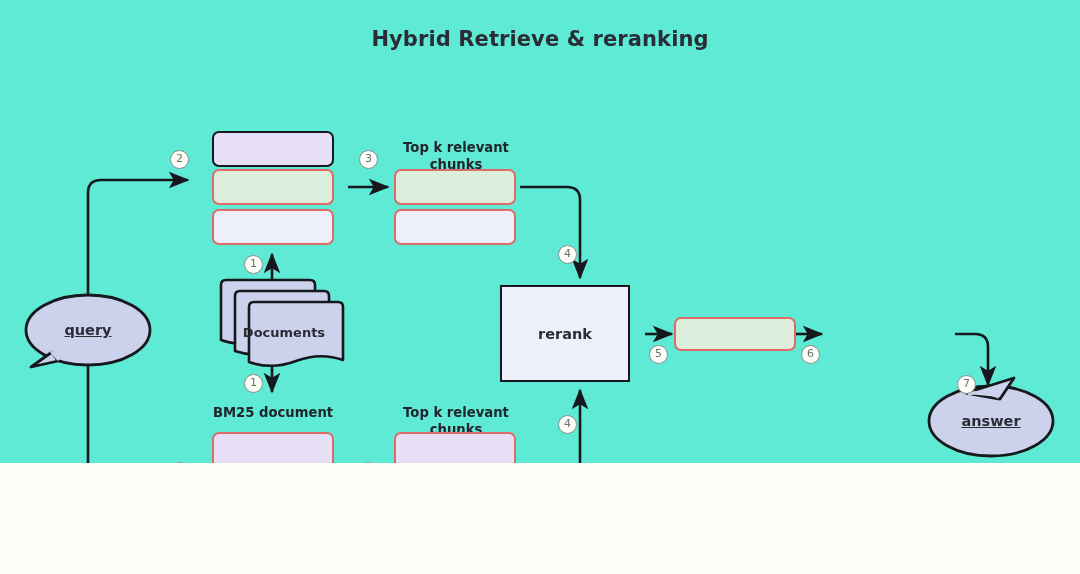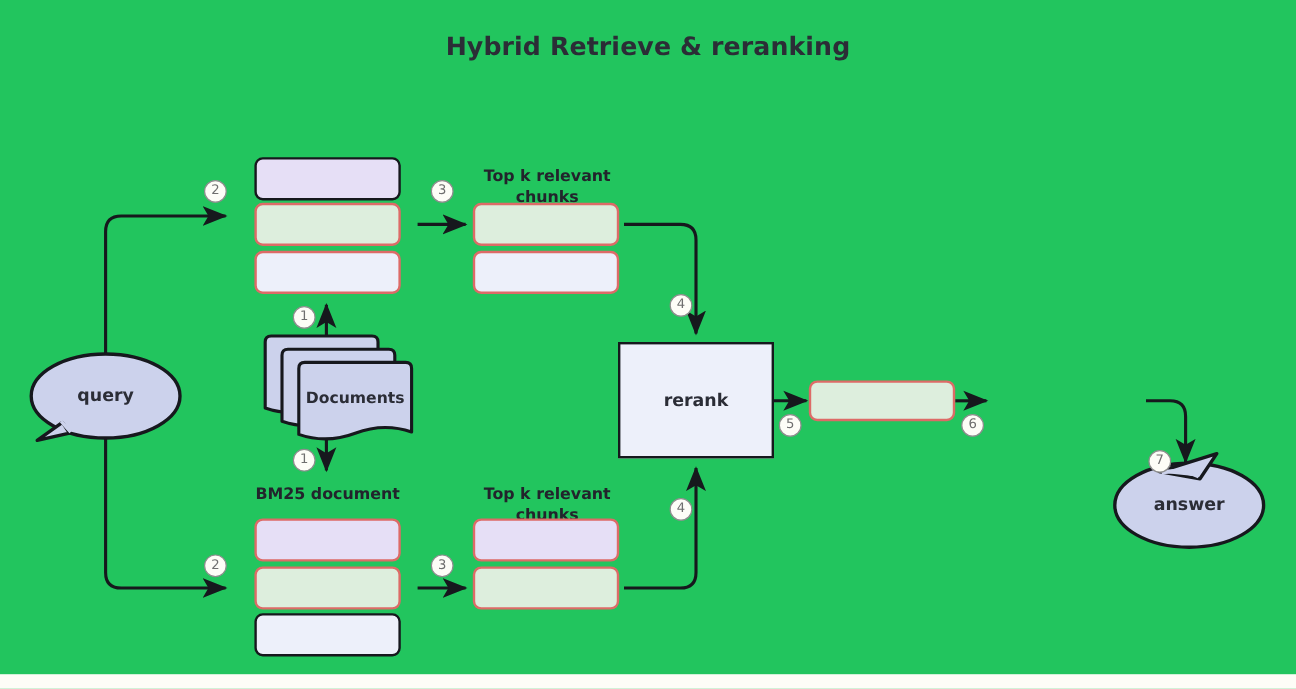--- a/index.html
+++ b/index.html
@@ -3,22 +3,22 @@
 <meta charset="utf-8">
 <style>
   html, body {
     margin: 0;
     padding: 0;
     background: #fdfdf7;
   }
   #canvas {
     position: relative;
     width: 1080px;
-    height: 562px;
-    background: #22c55e;
+    height: 463px;
+    background: #5eead4;
     font-family: "DejaVu Sans", sans-serif;
     overflow: hidden;
   }
   #svg-layer {
     position: absolute;
     left: 0; top: 0;
     width: 1080px;
     height: 574px;
   }
   .abs { position: absolute; }
@@ -79,20 +79,21 @@
     text-align: center;
     background: #fdfdf7;
   }
 
   
   .bubble-label {
     font-size: 14.5px;
     font-weight: bold;
     color: #2b2d36;
     text-align: center;
+    text-decoration: underline;
   }
 
   
   #documents-label {
     font-size: 13px;
     font-weight: bold;
     color: #2b2d36;
     text-align: center;
     width: 120px;
   }
@@ -173,32 +174,32 @@
   <div class="abs chunk f-green b-red" style="left:394px; top:169px; width:122px; height:36px;"></div>
   <div class="abs chunk f-white b-red" style="left:394px; top:209px; width:122px; height:36px;"></div>
 
   <div class="abs chunk f-purple b-red" style="left:212px; top:432px; width:122px; height:36px;"></div>
   <div class="abs chunk f-green b-red" style="left:212px; top:472px; width:122px; height:36px;"></div>
   <div class="abs chunk f-white b-black" style="left:212px; top:511px; width:122px; height:36px;"></div>
 
   <div class="abs chunk f-purple b-red" style="left:394px; top:432px; width:122px; height:36px;"></div>
   <div class="abs chunk f-green b-red" style="left:394px; top:472px; width:122px; height:36px;"></div>
 
-  <div class="abs procbox" style="left:515px; top:285px; width:130px; height:97px;">
+  <div class="abs procbox" style="left:500px; top:285px; width:130px; height:97px;">
     <span>rerank</span>
   </div>
 
   <div class="abs chunk f-green b-red" style="left:674px; top:317px; width:122px; height:34px;"></div>
 
 
   <div class="abs bubble-label" style="left:26px; top:322px; width:124px;">query</div>
 
   <div class="abs bubble-label" style="left:929px; top:413px; width:124px;">answer</div>
 
-  <div class="abs" id="documents-label" style="left:236px; top:325px;text-align:center;">Documents</div>
+  <div class="abs" id="documents-label" style="left:224px; top:325px;text-align:center;">Documents</div>
 
   <div class="abs stepnum" style="left:170px; top:150px;">2</div>
 
   <div class="abs stepnum" style="left:244px; top:255px;">1</div>
 
   <div class="abs stepnum" style="left:359px; top:150px;">3</div>
 
   <div class="abs stepnum" style="left:558px; top:245px;">4</div>
 
   <div class="abs stepnum" style="left:244px; top:374px;">1</div>

